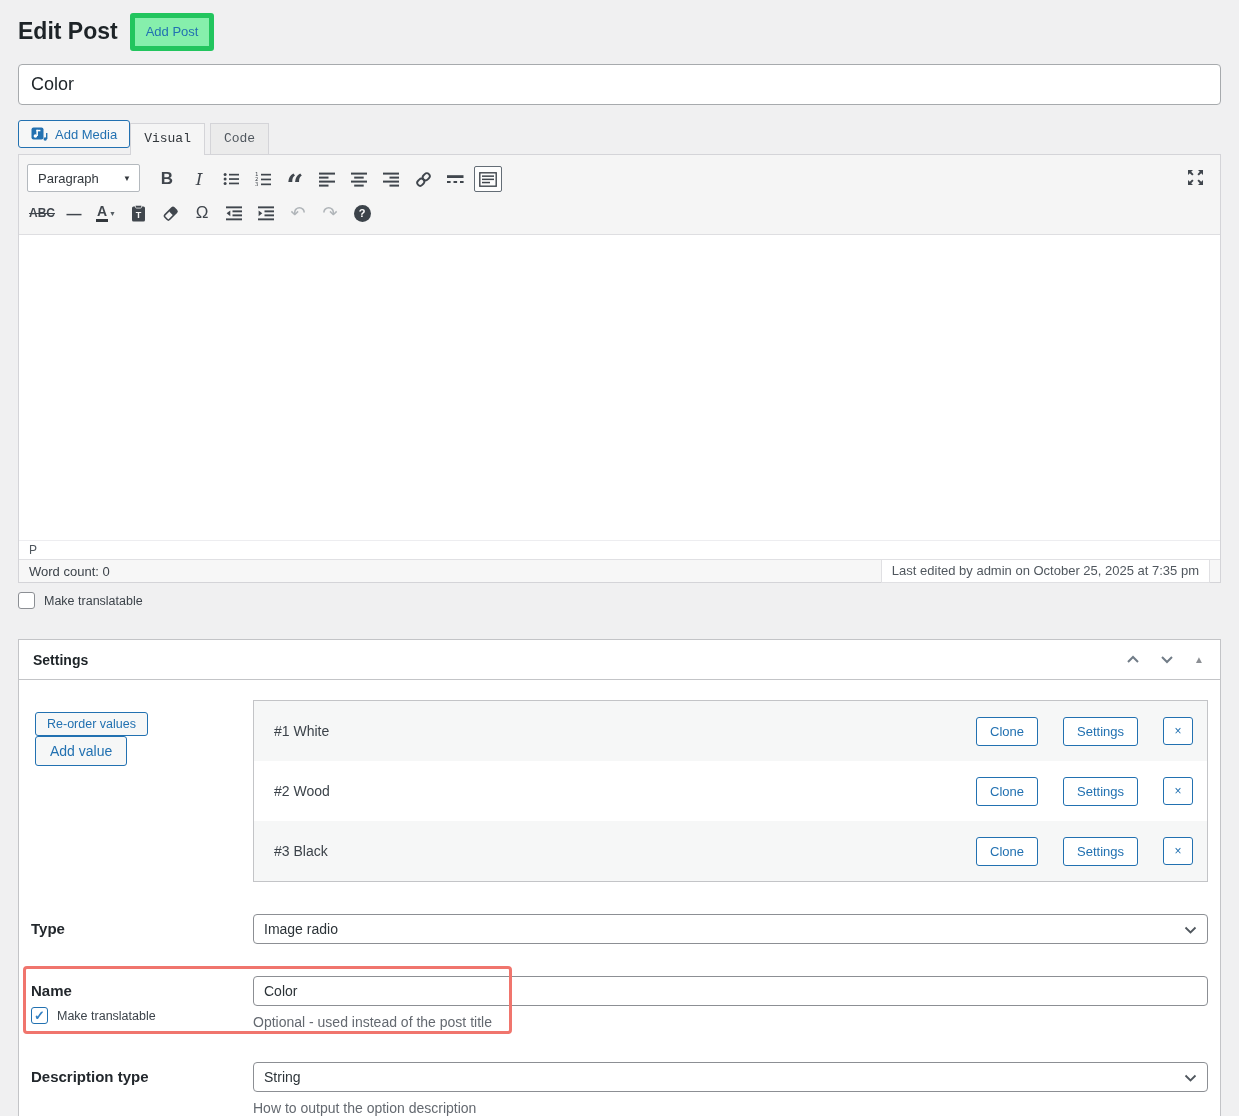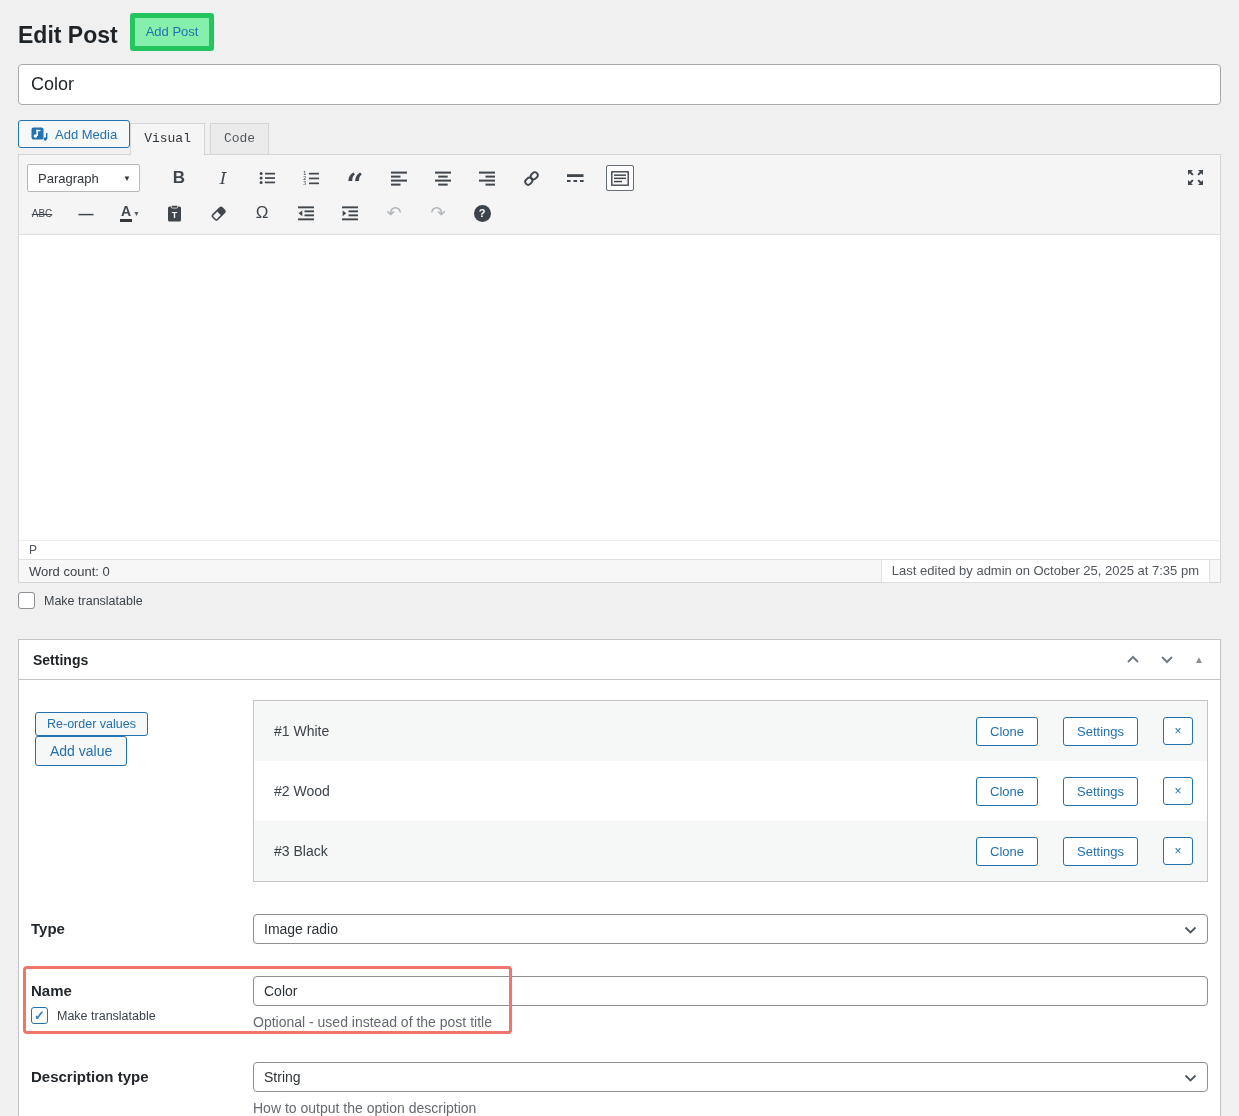--- a/index.html
+++ b/index.html
@@ -6,21 +6,21 @@
   html, body { width: 1239px; height: 1116px; overflow: hidden; }
   body {
     background: #f0f0f1;
     font-family: "Liberation Sans", sans-serif;
     font-size: 13px;
     color: #3c434a;
   }
   .page { padding: 0 18px; }
 
   
-  .page-header { display: flex; align-items: flex-end; gap: 12px; padding-top: 13px; }
+  .page-header { display: flex; align-items: center; gap: 12px; padding-top: 13px; }
   .page-header h1 { font-size: 23px; font-weight: 600; color: #1d2327; line-height: 1.3; }
   .page-title-action {
     display: inline-block; padding: 5px 11px; font-size: 13px; line-height: 1.4;
     color: #2271b1; background: #86efac; border: 5px solid #22c55e; border-radius: 3px;
     cursor: pointer; text-decoration: none;
   }
 
   
   .title-input {
     margin-top: 13px; width: 100%; height: 41px; padding: 3px 12px;
@@ -40,38 +40,38 @@
   .editor-tab {
     padding: 7px 13px 6px; font-size: 13px; border: 1px solid #d4d4d8; border-bottom: none;
     cursor: pointer; font-family: Liberation Mono, monospace; line-height: 1.3;
   }
   .editor-tab.active { background: #f5f5f5; color: #32373c; position: relative; z-index: 2; margin-bottom: -1px; padding-bottom: 7px; }
   .editor-tab.inactive { background: #ebebeb; color: #50575e; }
 
   
   .editor-container { background: #fff; border: 1px solid #d4d4d8; position: relative; }
   .mce-toolbar-grp { background: #f5f5f5; border-bottom: 1px solid #dedee1; padding: 9px 8px 8px; position: relative; }
-  .mce-row { display: flex; align-items: center; gap: 12px; }
+  .mce-row { display: flex; align-items: flex-end; }
   .mce-row.second { margin-top: 8px; }
   .format-select {
     width: 113px; height: 28px; background: #fff; border: 1px solid #b4b9be; border-radius: 2px;
     display: inline-flex; align-items: center; justify-content: space-between;
     padding: 0 8px 0 10px; margin-right: 12px; font-size: 13px; color: #32373c; cursor: pointer;
   }
   .format-select .caret { font-size: 8px; color: #32373c; }
   .mce-btn {
     width: 30px; height: 26px; display: inline-flex; align-items: center; justify-content: center;
     margin-right: 2px; cursor: pointer; color: #40464d; background: transparent; border: none;
     font-family: "Liberation Sans", sans-serif;
   }
   .mce-btn.disabled { color: #b0b5b9; cursor: default; }
   .g-bold { font-size: 17px; font-weight: 700; }
   .g-italic { font-family: "DejaVu Serif", serif; font-style: italic; font-size: 17px; }
   .g-quote { font-family: "DejaVu Serif", serif; font-weight: 700; font-size: 30px; line-height: 0.2; padding-top: 14px; }
-  .g-strike { font-size: 10px; font-weight: 400; text-decoration: line-through; letter-spacing: 0; }
+  .g-strike { font-size: 12px; font-weight: 700; text-decoration: line-through; letter-spacing: 0; }
   .g-hr { font-size: 15px; font-weight: 700; }
   .g-ta { font-size: 14px; font-weight: 700; border-bottom: 3px solid #32373c; line-height: 1.05; padding: 0 1px; }
   .g-caret { font-size: 7px; color: #555d63; margin-left: 1px; }
   .g-omega { font-size: 17px; }
   .g-undo { font-size: 18px; }
   .kitchen-btn { border: 1px solid #646d76; border-radius: 2px; background: #fdfdfd; width: 28px; height: 26px; margin-left: 2px; }
   .help-circle {
     width: 17px; height: 17px; border-radius: 50%; background: #3c434a; color: #fff;
     display: inline-flex; align-items: center; justify-content: center; font-size: 11px; font-weight: 700;
   }

